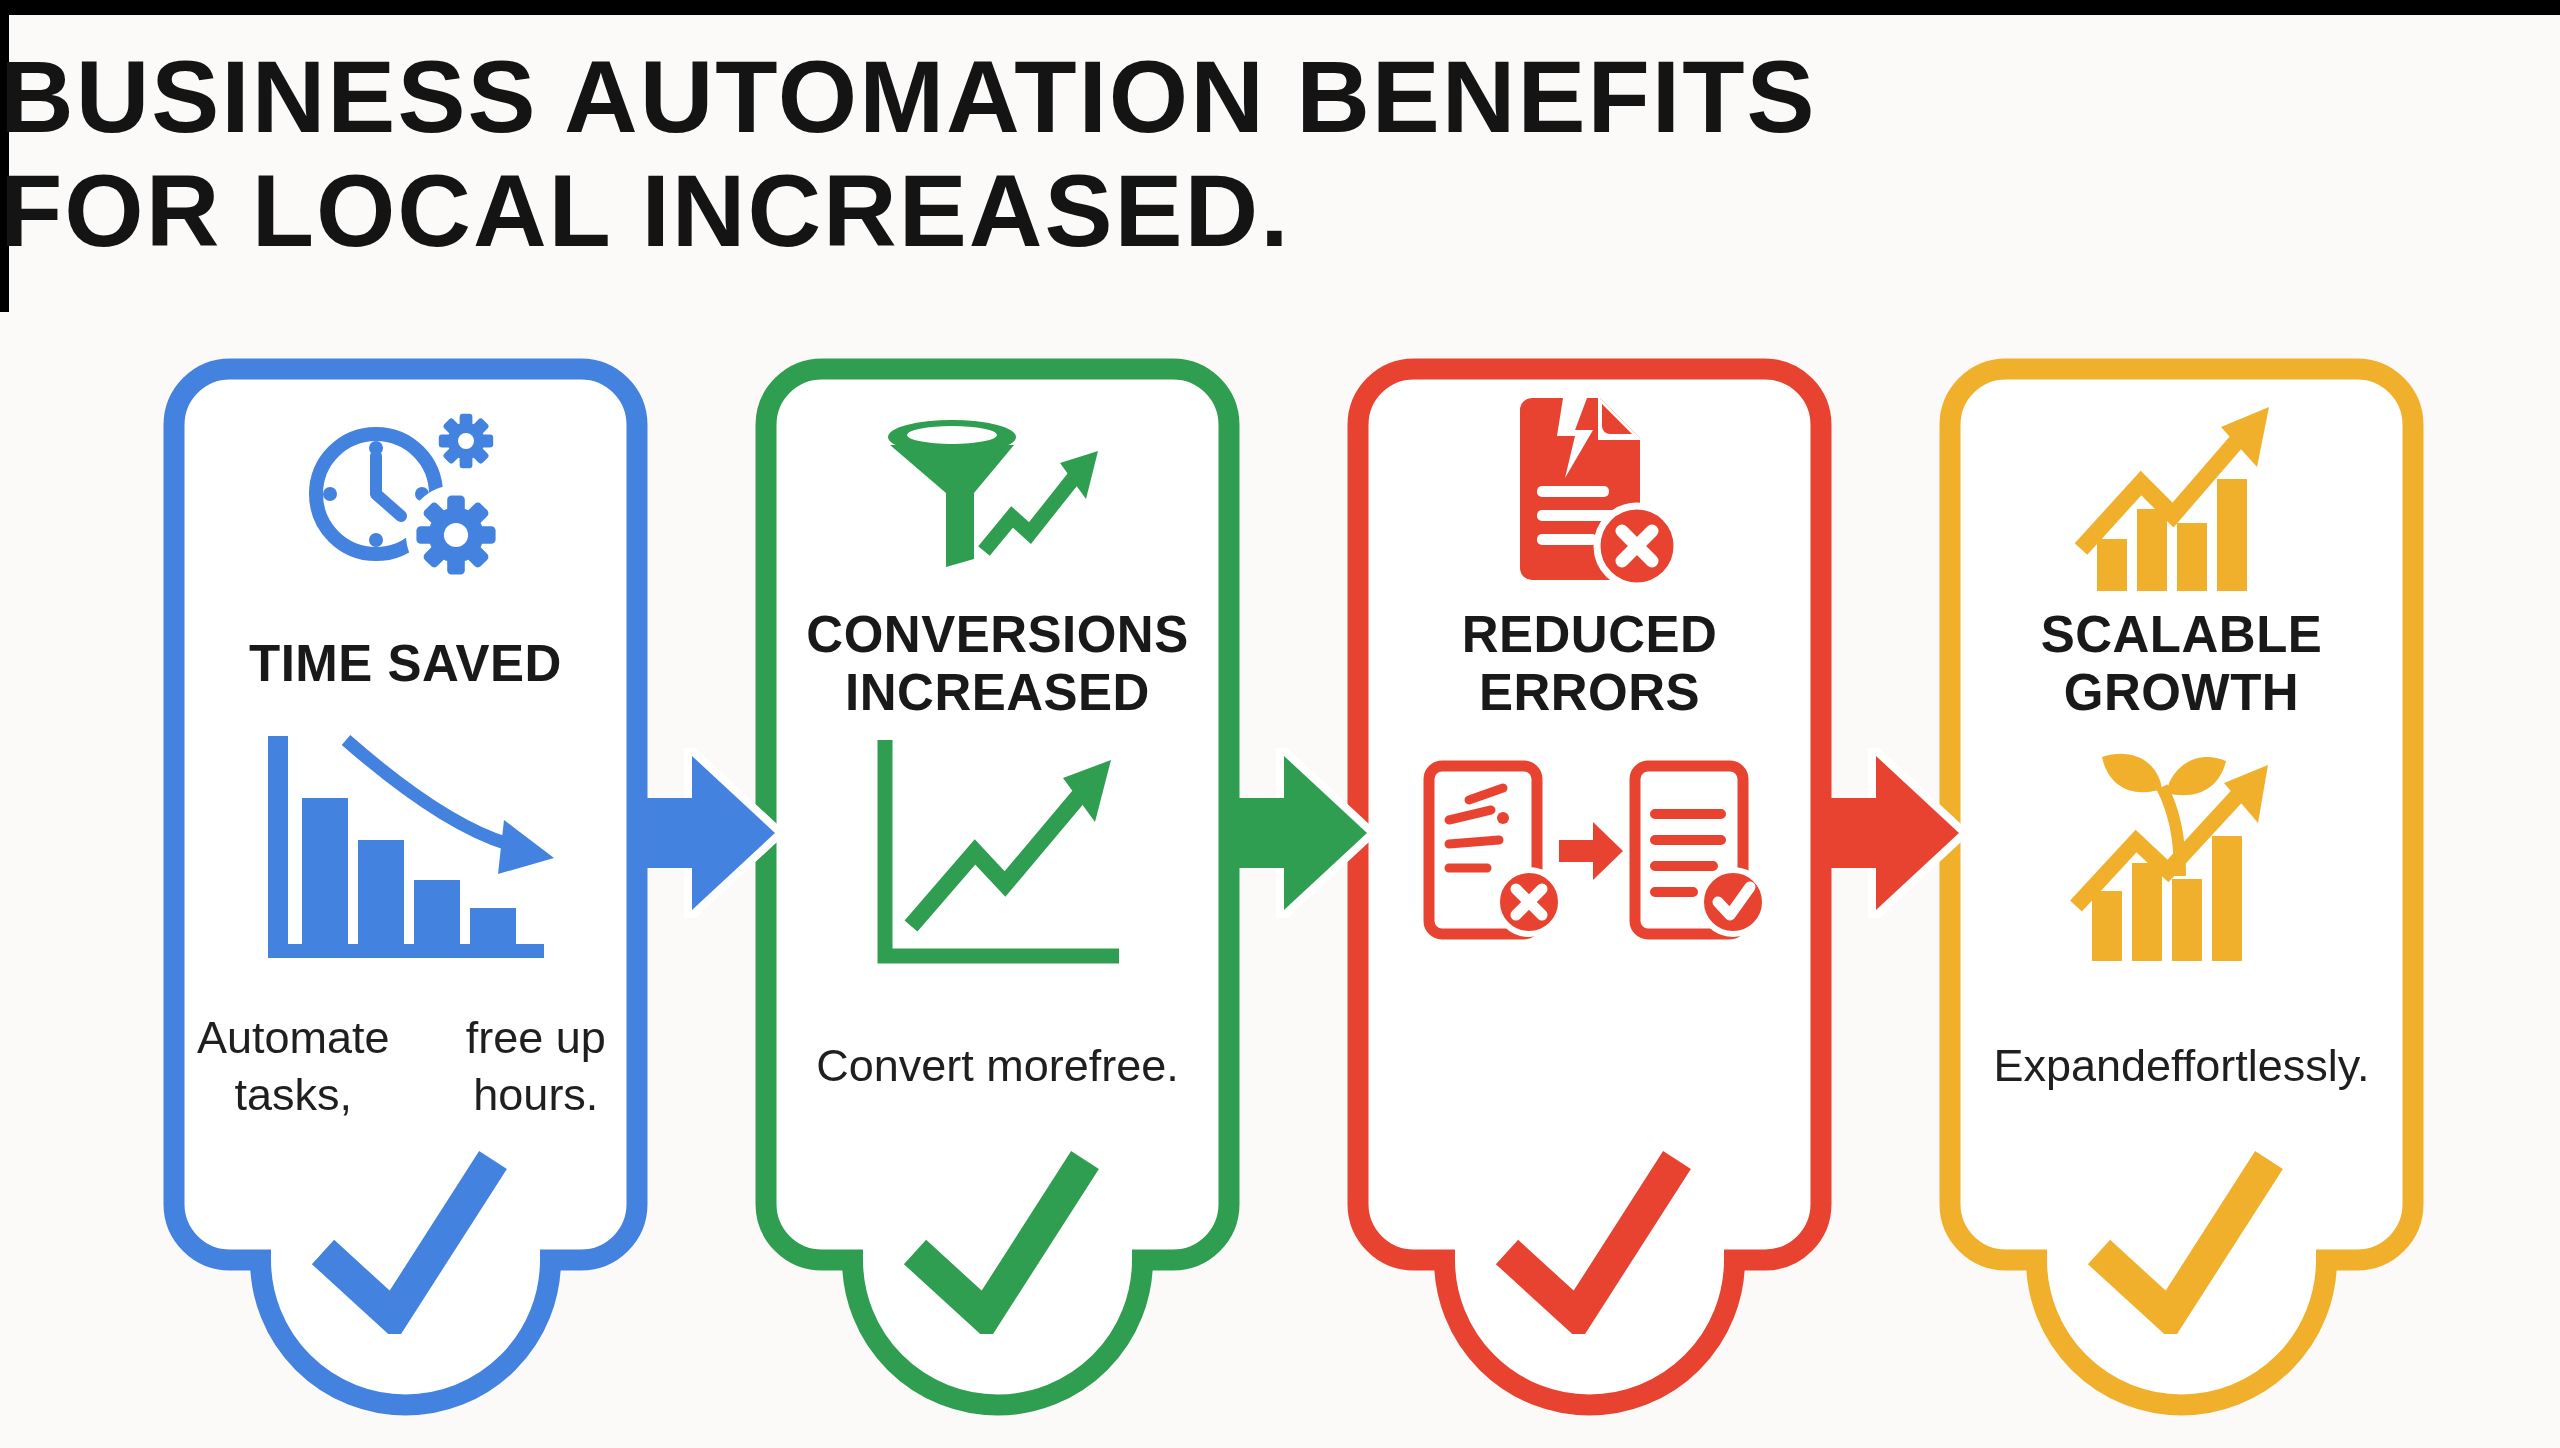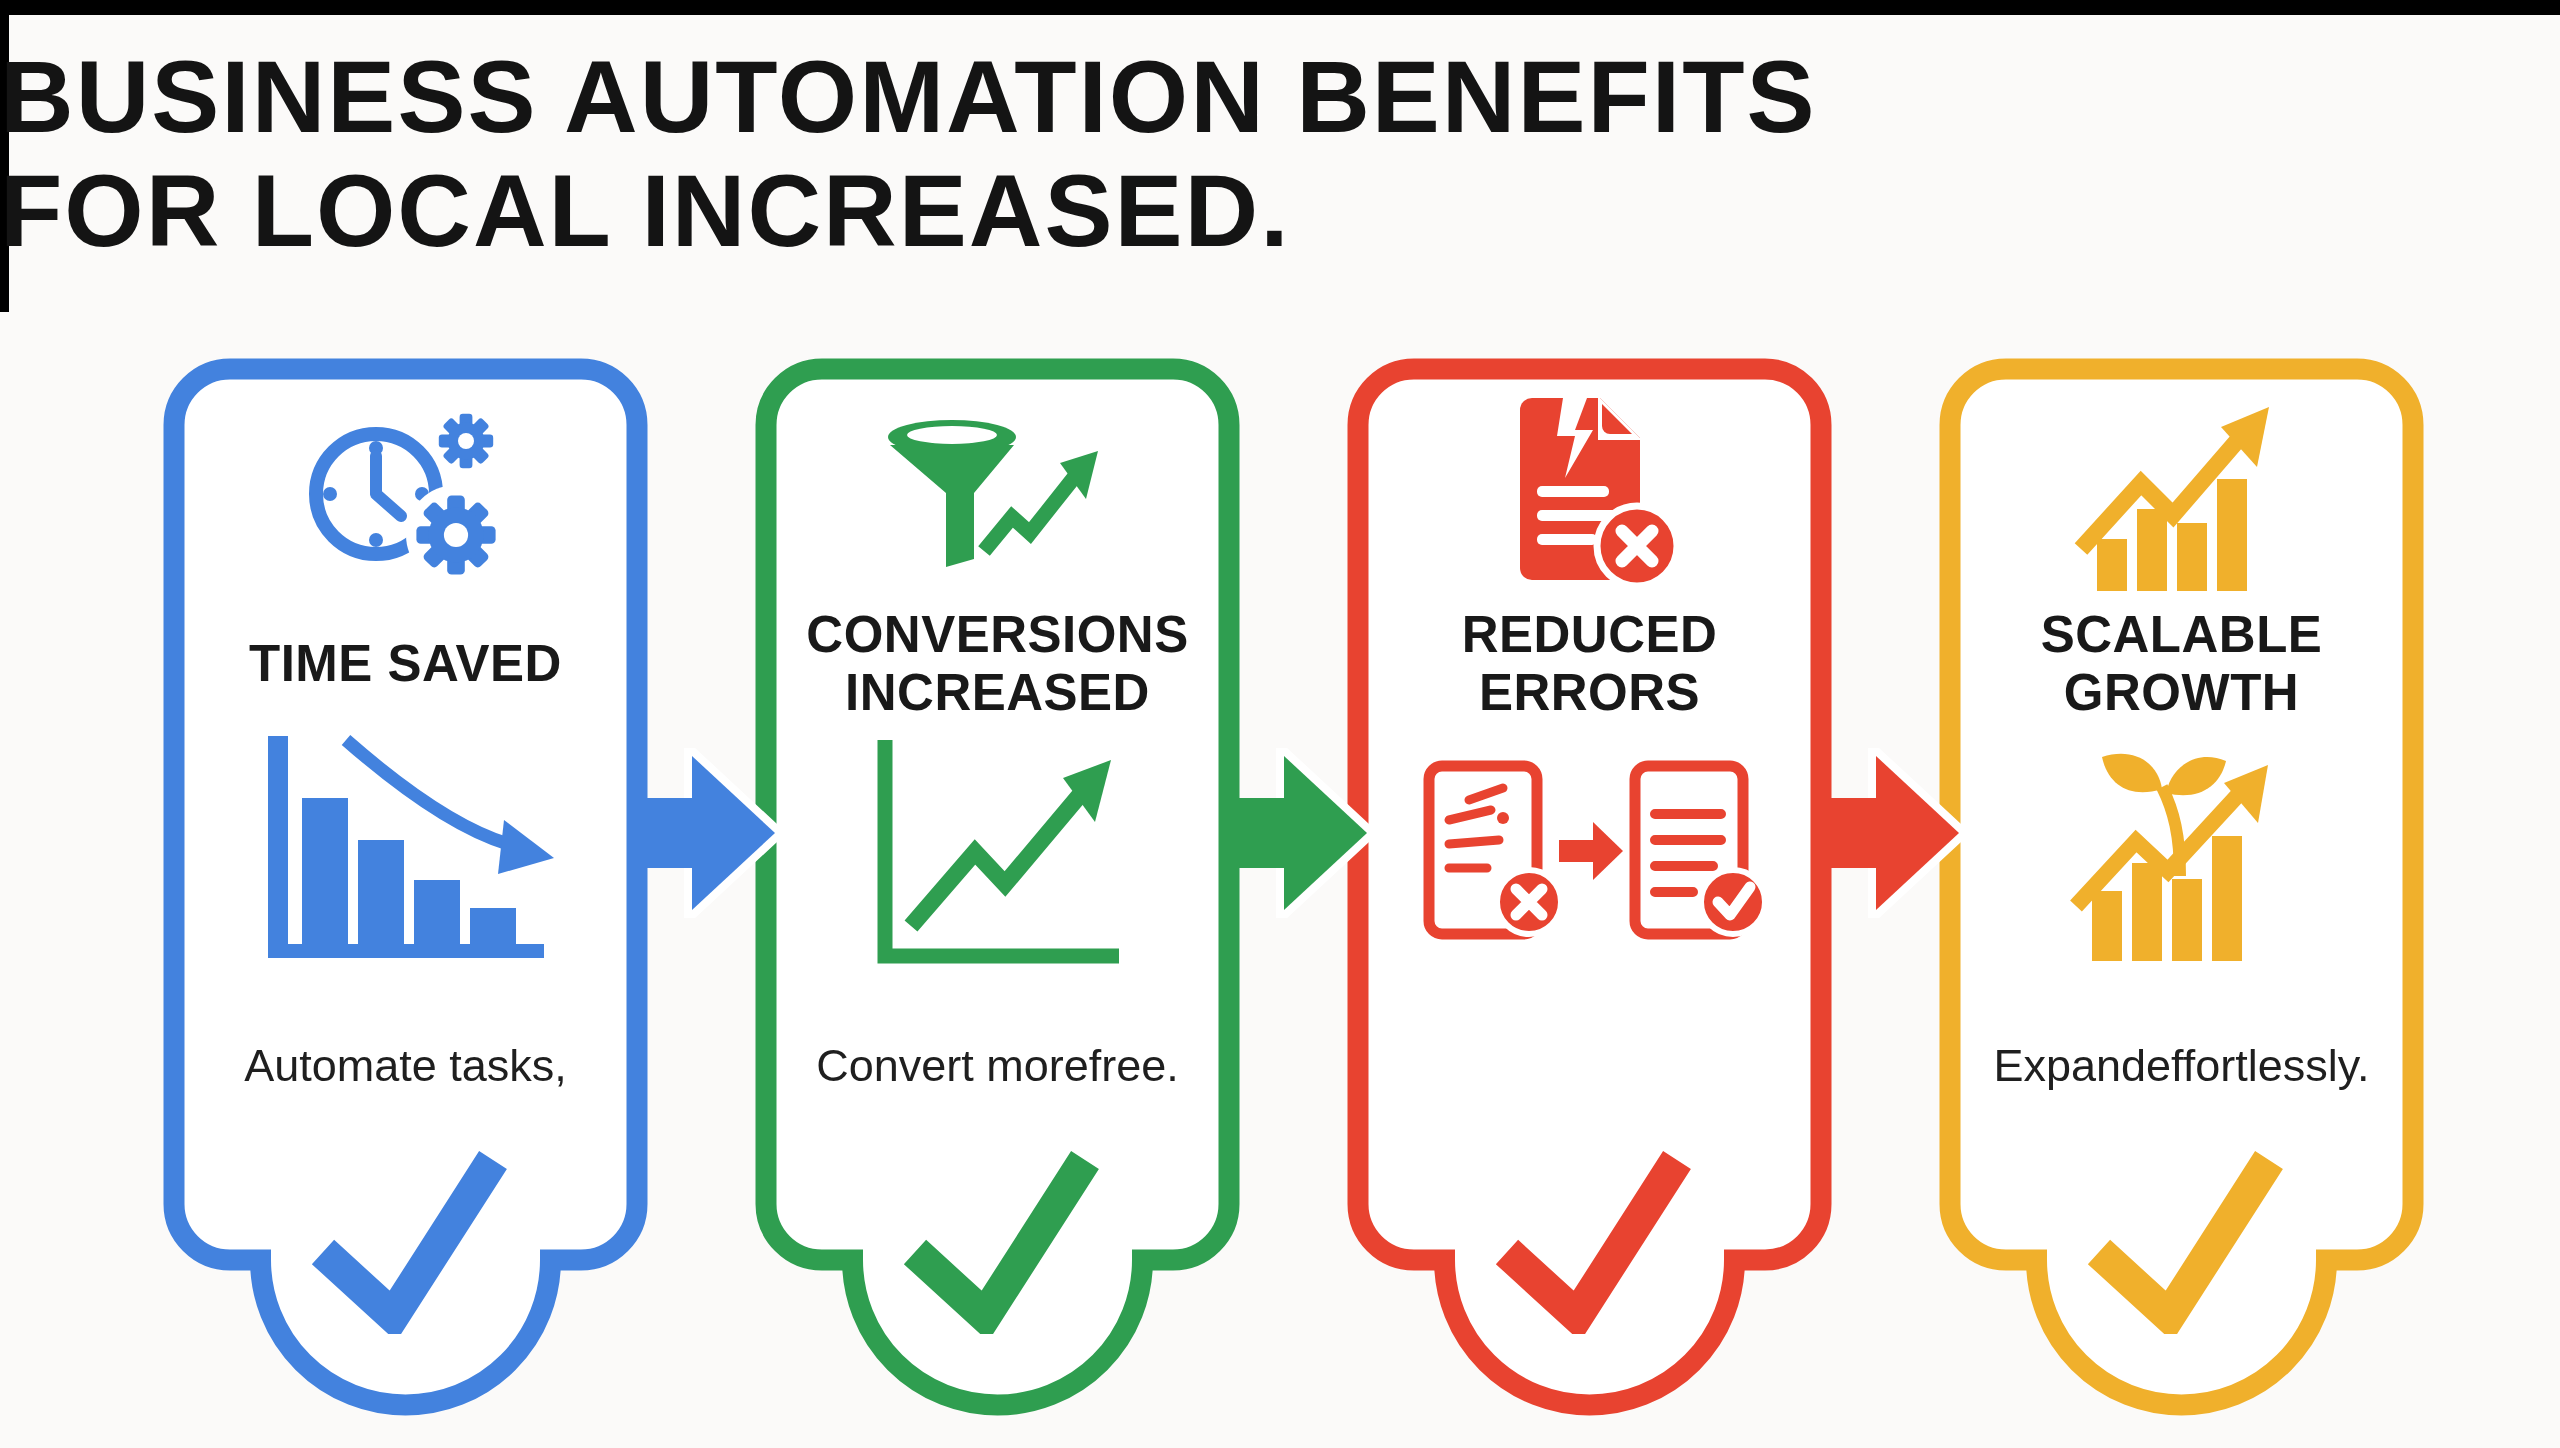--- a/index.html
+++ b/index.html
@@ -95,20 +95,21 @@
         <rect x="102" y="112" width="46" height="104"></rect>
         <rect x="158" y="152" width="46" height="64"></rect>
         <rect x="214" y="180" width="46" height="36"></rect>
       </g>
       <path d="M 90 12 Q 186 96 252 116" fill="none" stroke="#4382DE" stroke-width="13"></path>
       <polygon points="248,92 298,130 242,146" fill="#4382DE"></polygon>
     </svg>
   </div>
   <div class="slot bodytext">
     <span>Automate tasks,</span>
+    <span>free up hours.</span>
   </div>
   <div class="slot checkslot">
     <svg width="210" height="190" viewBox="0 0 210 190">
       <path d="M22 108 L92 172 L192 16" fill="none" stroke="#4382DE" stroke-width="33"></path>
     </svg>
   </div>
 </div>
 
 <div class="card" style="left:755px">
   <svg class="outline" width="485" height="1080" viewBox="0 0 485 1080">

